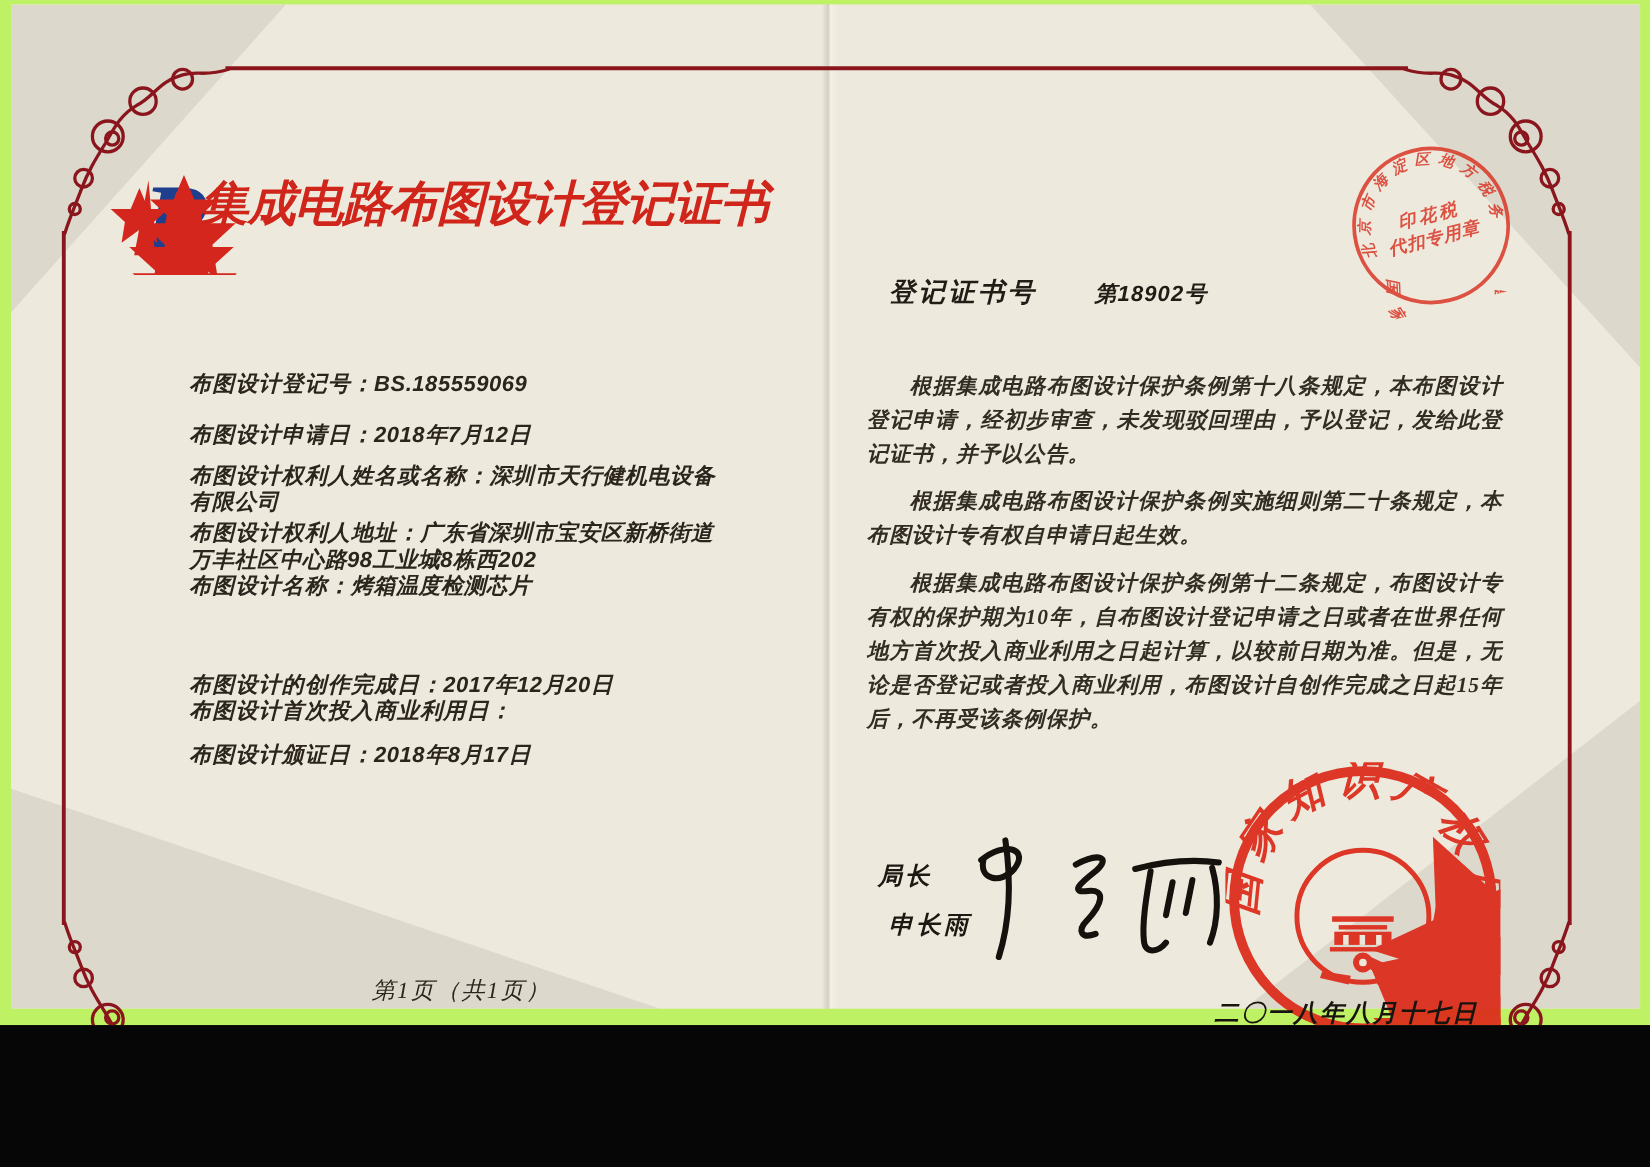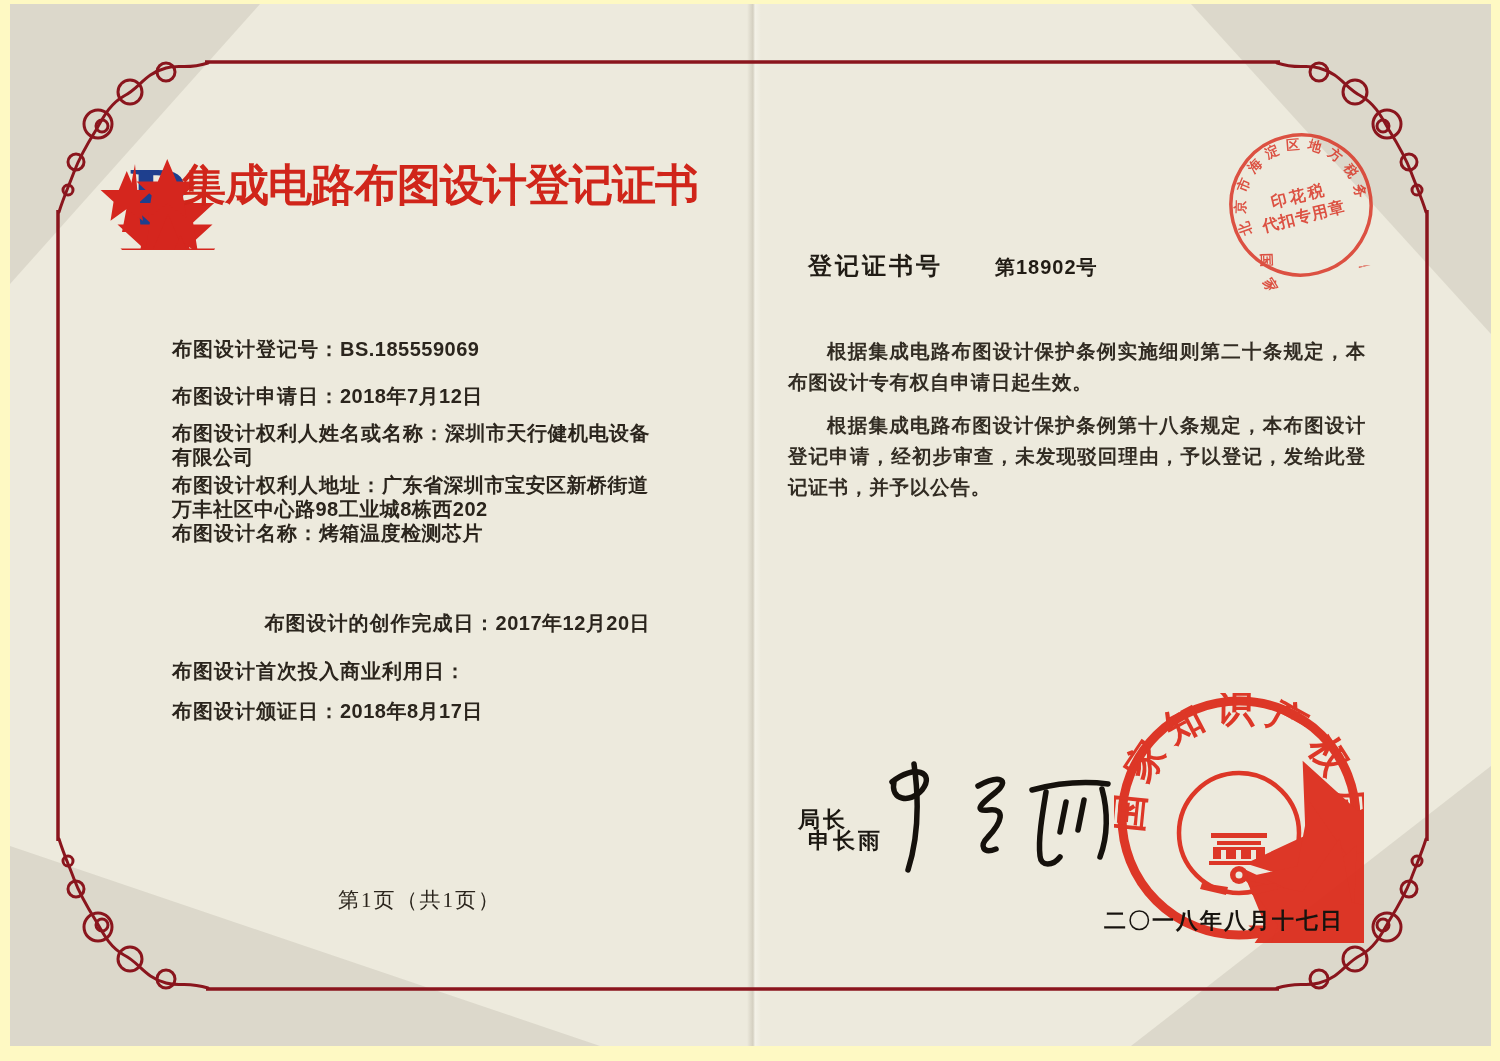--- a/index.html
+++ b/index.html
@@ -1,17 +1,17 @@
 <!DOCTYPE html>
 <html><head>
 <meta charset="utf-8">
 <style>
   html,body{margin:0;padding:0;background:#060606;}
-  .stage{position:relative;width:1500px;height:1061px;overflow:hidden;
-         font-family:"Liberation Serif",serif;background:#fef9c3;}
+  .stage{position:relative;width:1500px;height:932px;overflow:hidden;
+         font-family:"Liberation Serif",serif;background:#bef264;font-style:italic;}
   .paper{position:absolute;left:10px;top:4px;right:9px;bottom:15px;
          background:#edeadd;}
   
   .shade{position:absolute;background:rgba(100,92,72,0.12);}
   .shade-tl{left:10px;top:4px;width:250px;height:280px;clip-path:polygon(0 0,100% 0,0 100%);}
   .shade-tr{right:9px;top:4px;width:300px;height:330px;clip-path:polygon(0 0,100% 0,100% 100%);}
   .shade-bl{left:10px;bottom:15px;width:590px;height:200px;clip-path:polygon(0 0,0 100%,100% 100%);}
   .shade-br{right:9px;bottom:15px;width:360px;height:280px;clip-path:polygon(100% 0,100% 100%,0 100%);}
   .fold{position:absolute;left:747px;top:4px;bottom:15px;width:14px;
         background:linear-gradient(to right,rgba(0,0,0,0) 0%,rgba(110,100,80,0.20) 42%,rgba(255,255,252,0.35) 58%,rgba(0,0,0,0) 100%);}
@@ -23,33 +23,33 @@
          font-family:"Liberation Serif",serif;}
   
   .regno{position:absolute;left:808px;top:250px;display:flex;align-items:baseline;}
   .regno .lbl{font-size:24px;font-weight:700;letter-spacing:3px;color:#211c15;}
   .regno .val{font-size:20px;font-weight:700;margin-left:52px;color:#211c15;
               font-family:"Liberation Sans",sans-serif;letter-spacing:1px;}
   
   .fields{position:absolute;left:172px;top:338px;width:478px;color:#2b251d;}
   .field-row{line-height:23px;}
   .mb-a{margin-bottom:23px;} .mb-b{margin-bottom:13px;} .mb-c{margin-bottom:4px;}
-  .mb-d{} .mb-e{margin-bottom:66px;} .mb-f{margin-bottom:24px;text-align:right;}
+  .mb-d{} .mb-e{margin-bottom:66px;} .mb-f{}
   .mb-g{margin-bottom:16px;}
   .f-label{font-size:20px;font-weight:600;letter-spacing:1px;}
   .f-value{font-size:20px;font-weight:700;letter-spacing:0.5px;
            font-family:"Liberation Sans",sans-serif;}
   
   .paras{position:absolute;left:788px;top:336px;width:578px;color:#322c23;
          text-align:justify;}
   .para{margin:0 0 12px 0;font-size:19.5px;line-height:31px;font-weight:600;
         letter-spacing:0.8px;text-indent:2em;}
   
   .sig-title{position:absolute;left:798px;top:782px;font-size:22px;font-weight:700;
-             letter-spacing:3px;color:#1c1812;font-family:"Liberation Sans",sans-serif;margin-top:23px;}
+             letter-spacing:3px;color:#1c1812;font-family:"Liberation Sans",sans-serif;}
   .sig-name{position:absolute;left:798px;top:826px;font-size:22px;font-weight:700;
             letter-spacing:3px;color:#1c1812;font-family:"Liberation Sans",sans-serif;margin-left:10px;}
   .sig-svg{position:absolute;left:862px;top:756px;}
   
   .tax-svg{position:absolute;left:1226px;top:130px;transform:rotate(-14deg);opacity:0.84;}
   .seal-svg{position:absolute;left:1114px;top:693px;opacity:0.93;}
   .seal-date{position:absolute;left:1104px;top:906px;width:270px;
              font-size:22px;font-weight:700;letter-spacing:2px;color:#17130e;}
   .footer{position:absolute;left:338px;top:886px;font-size:21px;letter-spacing:2px;
           color:#2b251d;}
@@ -135,22 +135,23 @@
     </div>
     <div class="field-row mb-g">
       <span class="f-label">布图设计首次投入商业利用日：</span><span class="f-value"></span>
     </div>
     <div class="field-row">
       <span class="f-label">布图设计颁证日：</span><span class="f-value">2018年8月17日</span>
     </div>
   </div>
 
   <div class="paras">
+    <p class="para">根据集成电路布图设计保护条例第十八条规定，本布图设计登记申请，经初步审查，未发现驳回理由，予以登记，发给此登记证书，并予以公告。</p>
     <p class="para">根据集成电路布图设计保护条例实施细则第二十条规定，本布图设计专有权自申请日起生效。</p>
-    <p class="para">根据集成电路布图设计保护条例第十八条规定，本布图设计登记申请，经初步审查，未发现驳回理由，予以登记，发给此登记证书，并予以公告。</p>
+    <p class="para">根据集成电路布图设计保护条例第十二条规定，布图设计专有权的保护期为10年，自布图设计登记申请之日或者在世界任何地方首次投入商业利用之日起计算，以较前日期为准。但是，无论是否登记或者投入商业利用，布图设计自创作完成之日起15年后，不再受该条例保护。</p>
   </div>
 
   <div class="sig-title">局长</div>
   <div class="sig-name">申长雨</div>
 
   <svg class="sig-svg" width="260" height="118" viewBox="0 0 260 118">
     <g fill="none" stroke="#15110c" stroke-width="5.5" stroke-linecap="round" stroke-linejoin="round">
       <path d="M30,26 C52,8 74,16 60,34 C48,48 28,44 32,26"></path>
       <path d="M52,8 C56,36 58,76 46,114"></path>
       <path d="M116,30 C138,18 148,24 134,36 C120,47 110,56 127,54 C144,52 140,66 126,81 C117,90 121,98 134,93"></path>

